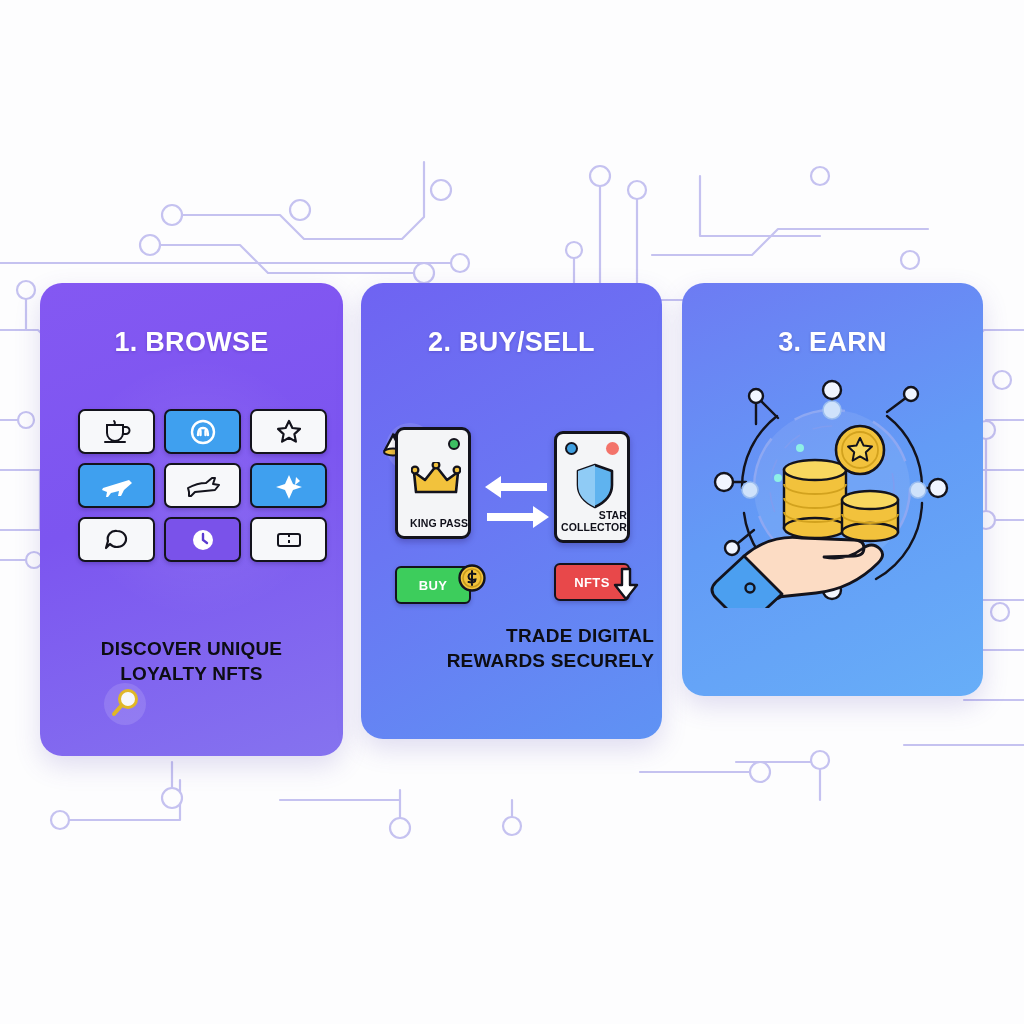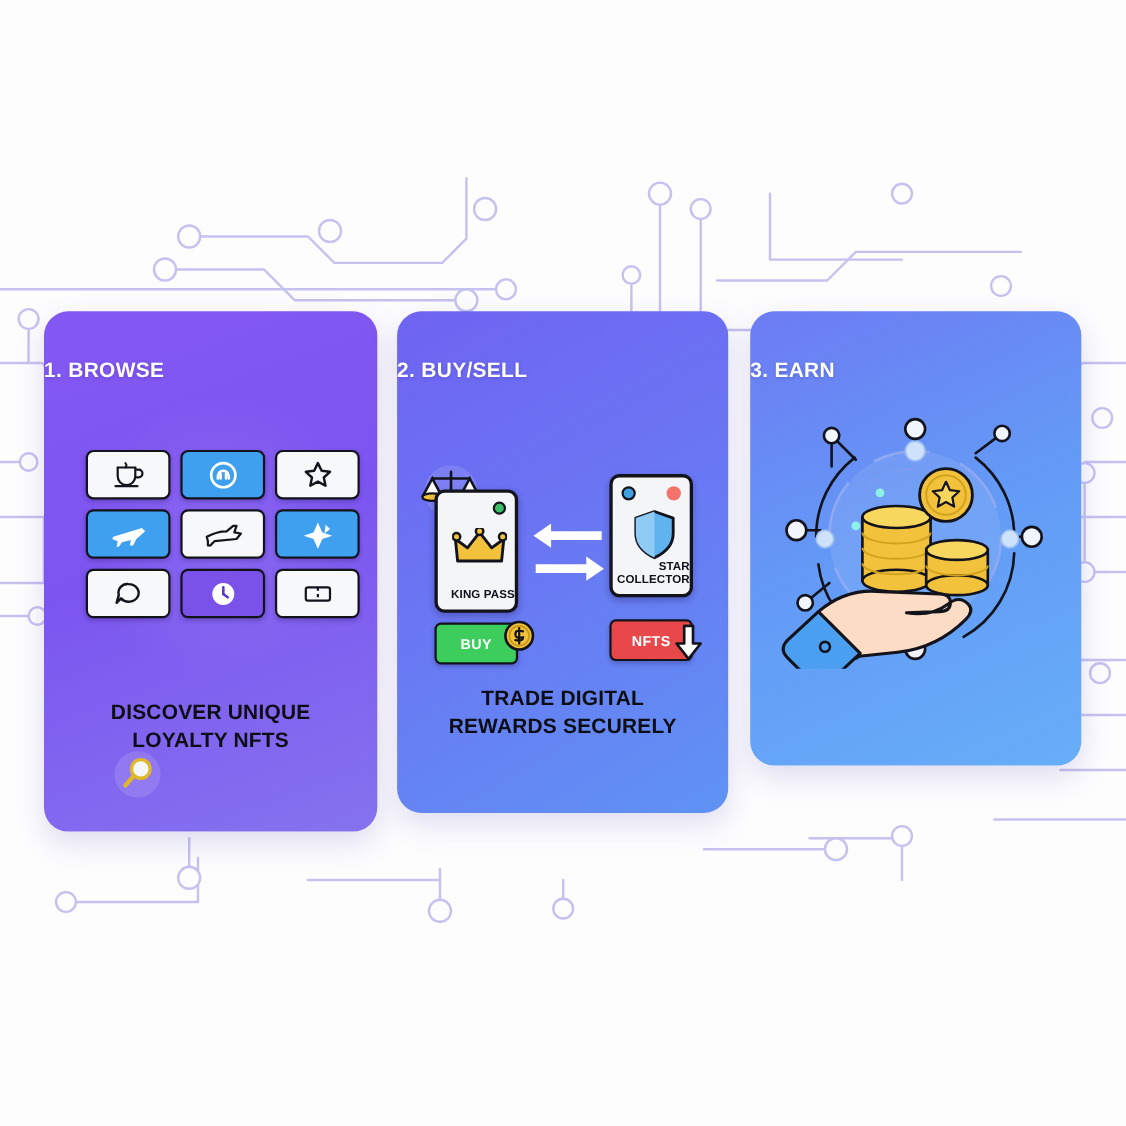--- a/index.html
+++ b/index.html
@@ -24,38 +24,39 @@
   }
   .card-1 { left: 40px;  top: 283px; width: 303px; height: 473px;
             background: linear-gradient(160deg, #8458f2 0%, #7c55f0 45%, #8573ef 100%); }
   .card-2 { left: 361px; top: 283px; width: 301px; height: 456px;
             background: linear-gradient(150deg, #6f63f2 0%, #6a76f3 45%, #5f93f4 100%); }
   .card-3 { left: 682px; top: 283px; width: 301px; height: 413px;
             background: linear-gradient(155deg, #6d7bf3 0%, #639bf6 50%, #67aef8 100%); }
 
   .card-title {
     position: absolute; left: 0; right: 0; top: 44px;
+    text-align: center;
     color: #ffffff;
-    font-size: 19px;
+    font-size: 27px;
     font-weight: bold;
     letter-spacing: .3px;
     text-shadow: 0 1px 3px rgba(40,20,110,.25);
   }
   .card-caption {
     position: absolute; left: 8px; right: 8px;
     text-align: center;
     color: #0d0d14;
     font-size: 19px;
     font-weight: bold;
     line-height: 25px;
     letter-spacing: .2px;
     white-space: pre-line;
   }
   .card-1 .card-caption { top: 353px; }
-  .card-2 .card-caption { top: 340px; }
+  .card-2 .card-caption { top: 340px; text-align: right; }
   .card-3 .card-caption { top: 353px; }
 
   .art { position: absolute; left: 0; right: 0; }
 
   
   .glow { position: absolute; border-radius: 50%; pointer-events: none; }
 
   
   .grid-wrap { top: 118px; height: 200px; }
   .nft-grid {
@@ -322,21 +323,21 @@
               <path d="M14 12 h34"></path>
             <path d="M14 12 l-8 15 h16 z" fill="#ffffff"></path>
             <path d="M48 12 l-8 15 h16 z" fill="#ffffff"></path>
             <path d="M24 38 h14"></path>
           </g>
           <ellipse cx="14" cy="29" rx="9" ry="3.4" fill="#f2c23c" stroke="#13131c" stroke-width="2"></ellipse>
           <ellipse cx="48" cy="29" rx="9" ry="3.4" fill="#f2c23c" stroke="#13131c" stroke-width="2"></ellipse>
         </svg>
       </div>
 
-      <div class="nftcard" style="left:34px; top:22px;">
+      <div class="nftcard" style="left:34px; top:4px;">
         <span class="dot" style="right:8px; top:8px; width:12px; height:12px; background:#3dbf63;"></span>
         <svg width="50" height="36" viewBox="0 0 50 36" style="position:absolute; left:13px; top:32px;">
           <path d="M5 30 l-2 -20 11 8 11 -14 11 14 11 -8 -2 20 z" fill="#f2c23c" stroke="#13131c" stroke-width="2.6" stroke-linejoin="round"></path>
           <circle cx="4" cy="8" r="3.4" fill="#f2c23c" stroke="#13131c" stroke-width="2.2"></circle>
           <circle cx="25" cy="3" r="3.4" fill="#f2c23c" stroke="#13131c" stroke-width="2.2"></circle>
           <circle cx="46" cy="8" r="3.4" fill="#f2c23c" stroke="#13131c" stroke-width="2.2"></circle>
         </svg>
         <span class="label">KING PASS</span>
       </div>
 

